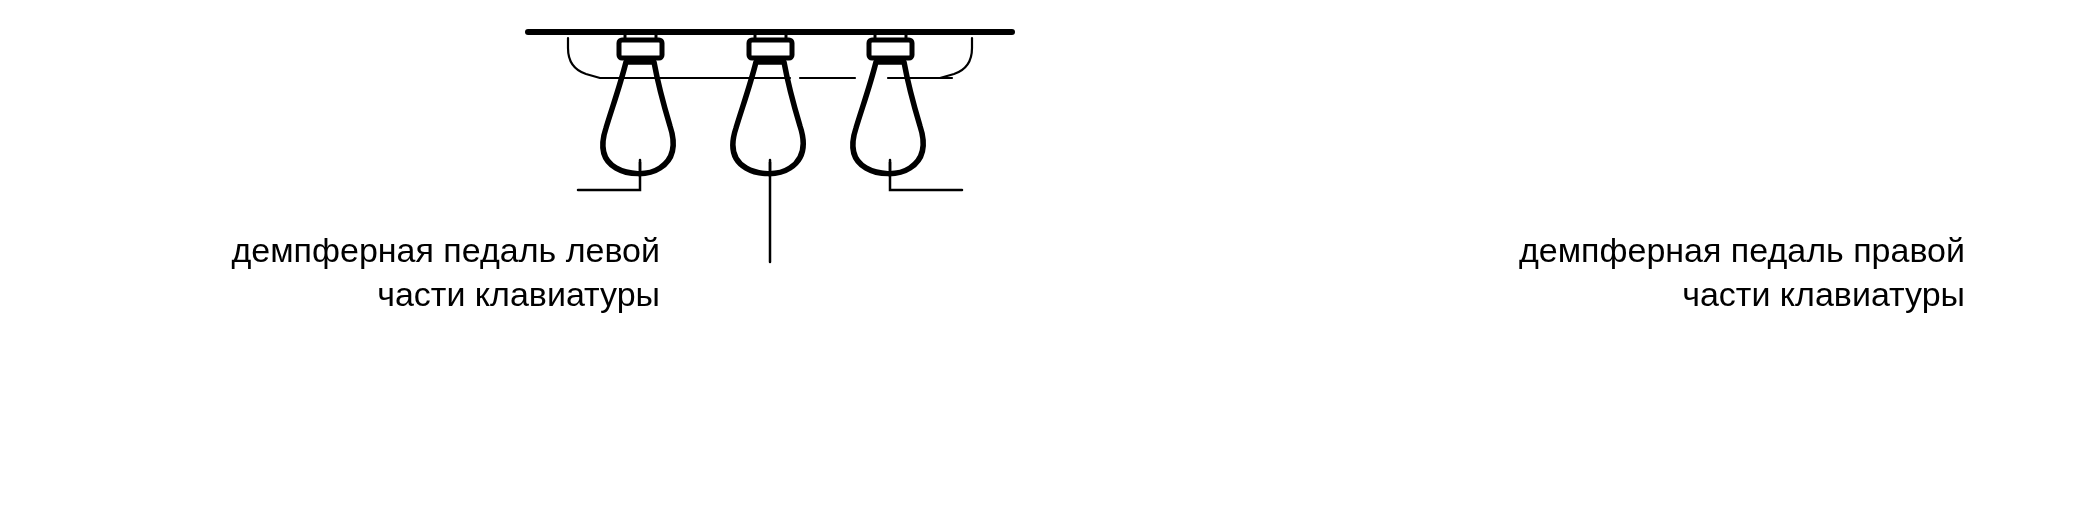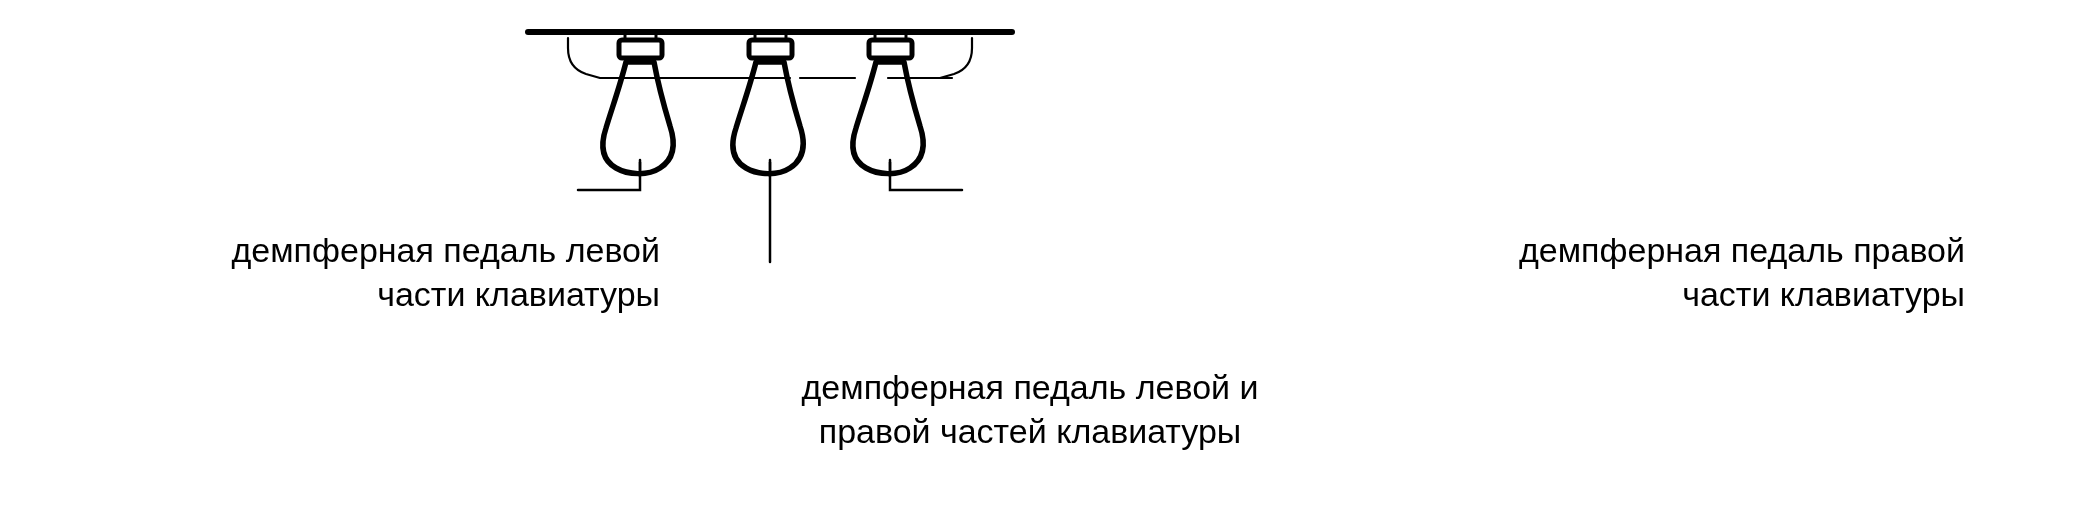--- a/index.html
+++ b/index.html
@@ -127,16 +127,14 @@
     <path d="M 890 160 L 890 190 L 962 190" fill="none" stroke="#000000" stroke-width="2.5" stroke-linecap="round" stroke-linejoin="miter"></path>
 
   </svg>
 
   <div class="label" id="label-left">демпферная педаль левой
 части клавиатуры</div>
 
   <div class="label" id="label-right">демпферная педаль правой
 части клавиатуры</div>
 
-  <div class="label" id="label-center">демпферная педаль левой и
-правой частей клавиатуры</div>
 
 </div>
 
 </body></html>

